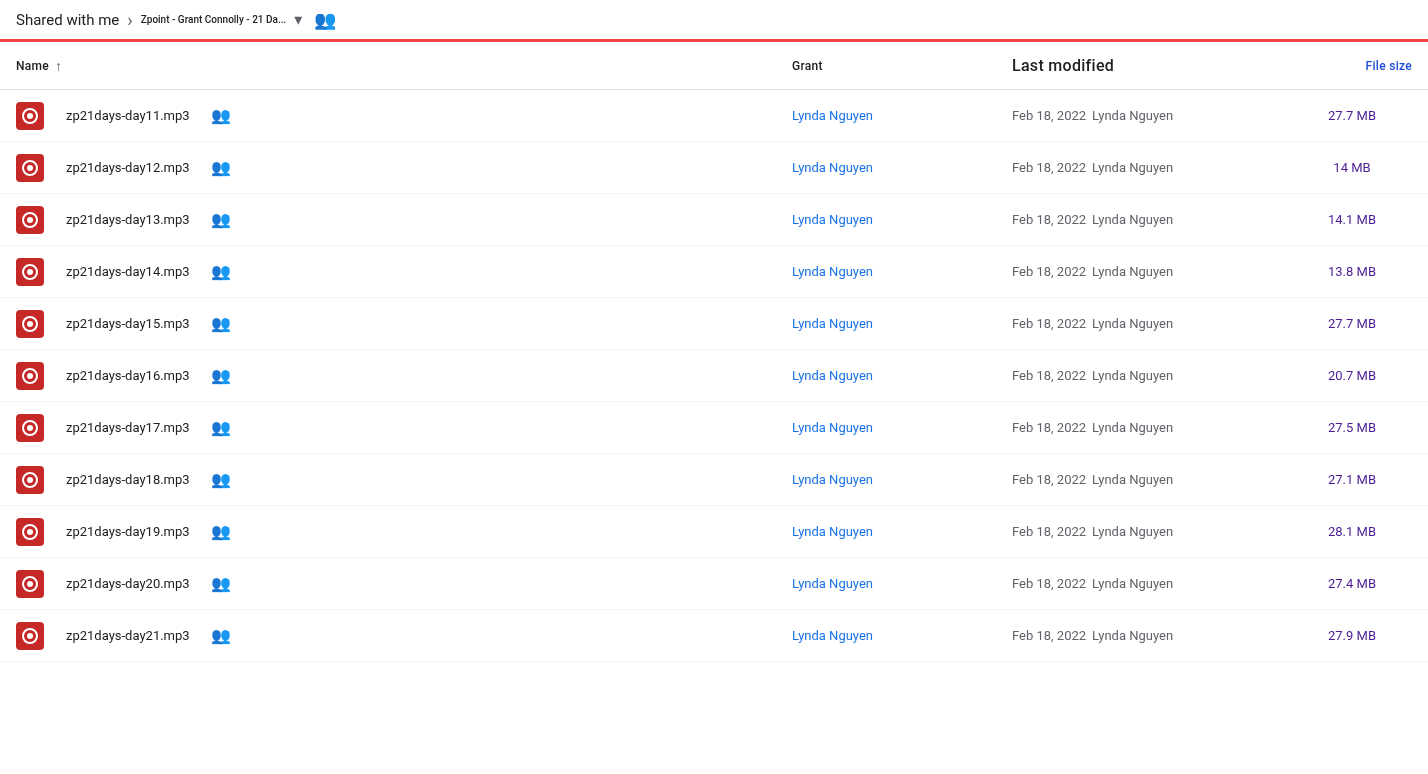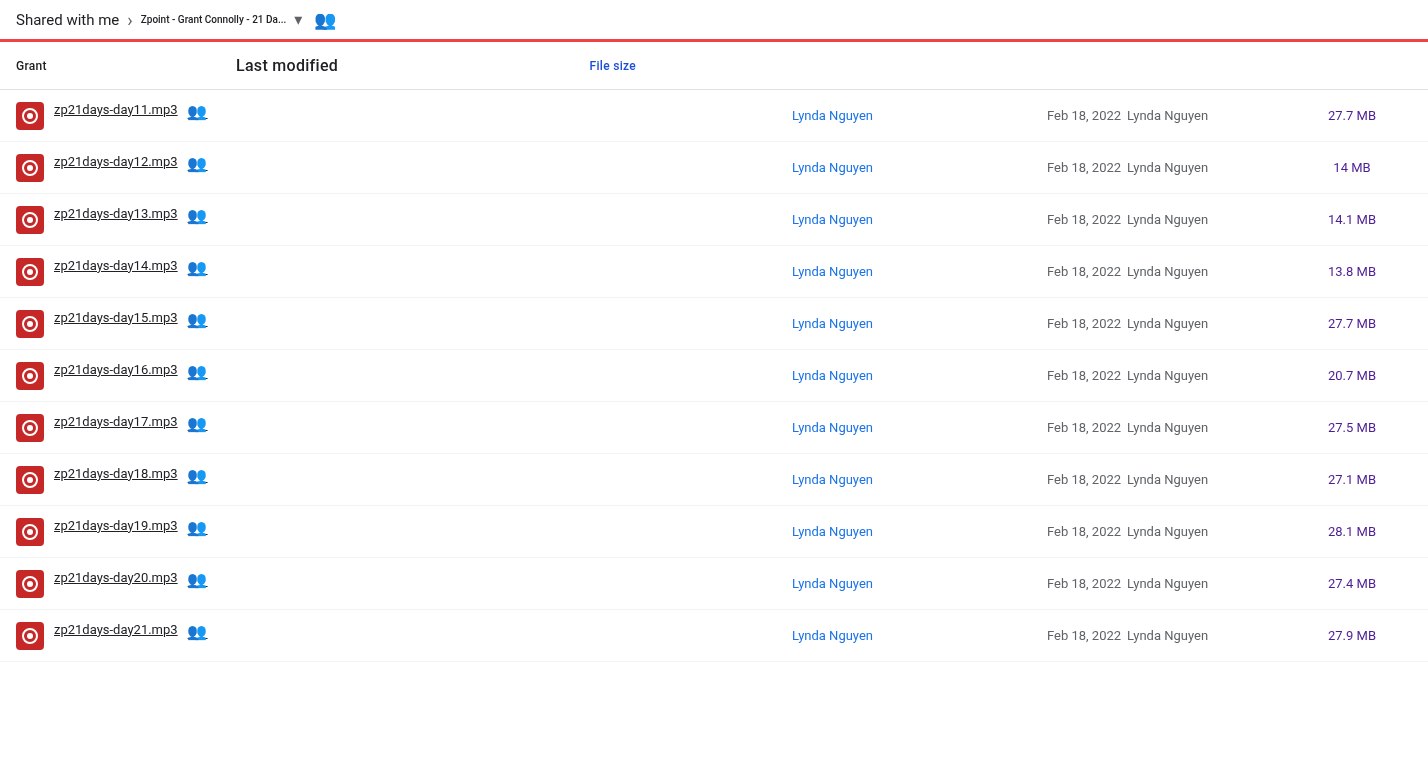--- a/index.html
+++ b/index.html
@@ -105,23 +105,22 @@
       display: flex;
       align-items: center;
       padding: 0 16px;
       height: 52px;
       border-bottom: 1px solid #f1f3f4;
       cursor: pointer;
     }
     .file-cell-name {
       flex: 1;
       display: flex;
-      align-items: flex-start;
-      gap: 10px;
-      text-decoration: underline;
+      align-items: center;
+      gap: 22px;
     }
     .file-icon {
       width: 28px;
       height: 28px;
       background: #c62828;
       border-radius: 4px;
       display: flex;
       align-items: center;
       justify-content: center;
       flex-shrink: 0;
@@ -159,21 +158,20 @@
     }
     .file-cell-modified {
       width: 280px;
       font-size: 13px;
       color: #5f6368;
       display: flex;
       gap: 6px;
     }
     .file-cell-modified .mod-date {
       color: #5f6368;
-      margin-left: 35px;
     }
     .file-cell-modified .mod-user {
       color: #5f6368;
     }
     .file-cell-size {
       width: 120px;
       font-size: 13px;
       color: #4c1d95;
       text-align: center;
     }
@@ -183,20 +181,24 @@
 
 <div class="breadcrumb">
   <span class="breadcrumb-shared">Shared with me</span>
   <span class="breadcrumb-chevron">›</span>
   <span class="breadcrumb-folder">Zpoint - Grant Connolly - 21 Da...</span>
   <span class="breadcrumb-dropdown">▾</span>
   <span class="breadcrumb-people">👥</span>
 </div>
 
 <div class="table-header">
+  <div class="col-name">
+    <span>Name</span>
+    <span class="sort-arrow">↑</span>
+  </div>
   <div class="col-owner">
     <span>Grant</span>
   </div>
   <div class="col-modified">
     <span>Last modified</span>
   </div>
   <div class="col-size">
     <span>File size</span>
   </div>
 </div>

